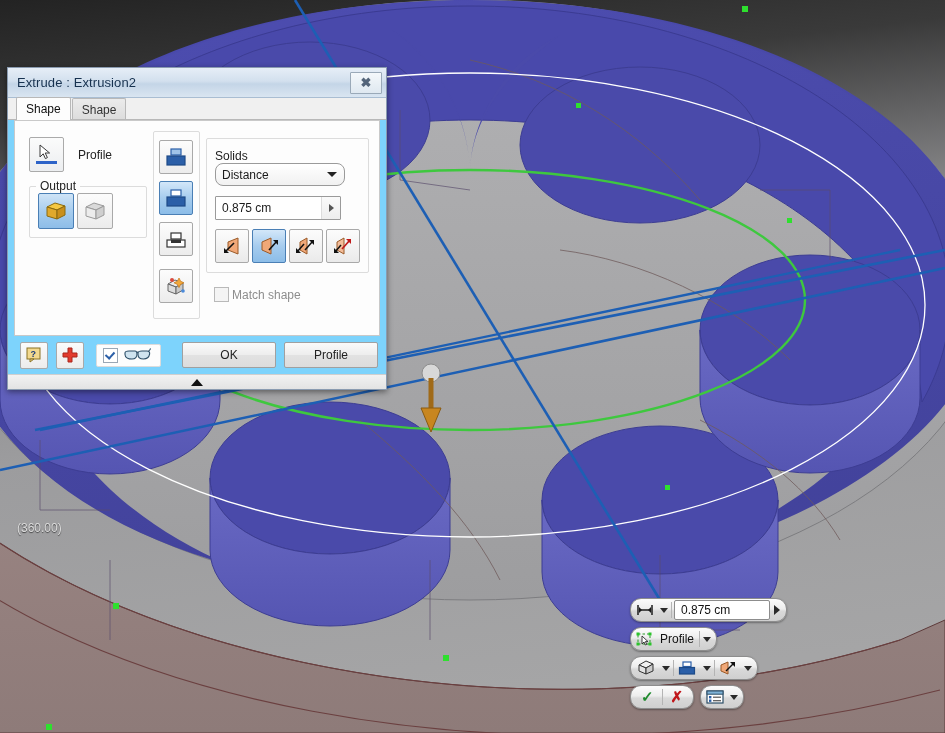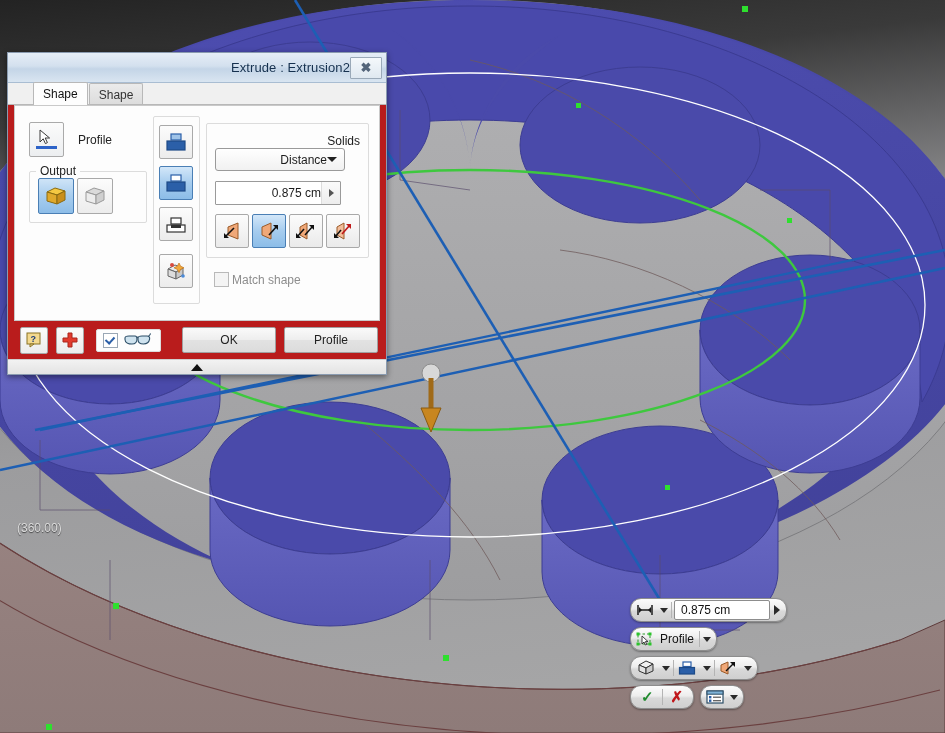--- a/index.html
+++ b/index.html
@@ -23,26 +23,25 @@
     inset: 0;
     background: linear-gradient(170deg, #2d2d2d 0%, #3c3c3c 18%, #8a8a8c 45%, #9b9b9d 62%, #a3a3a4 100%);
     overflow: hidden;
   }
   #viewport svg { position:absolute; left:0; top:0; display:block; }
 
   
   #extrude-dialog {
     position: absolute;
     left: 7px;
-    top: 52px;
+    top: 67px;
     width: 378px;
-    background: #b91c1c;
+    background: #7dd3fc;
     border: 1px solid #8a9bb0;
     box-shadow: 0 2px 6px rgba(0,0,0,.45);
-    text-align: right;
   }
   .titlebar {
     height: 29px;
     background: linear-gradient(180deg, #e6eef7 0%, #d3e0ee 45%, #c4d5e7 55%, #d9e5f1 100%);
     border-bottom: 1px solid #a9bdd2;
     display: flex;
     align-items: center;
     padding: 0 4px 0 9px;
   }
   .title-text {
@@ -57,21 +56,21 @@
     background: linear-gradient(180deg,#f4f8fb,#dfe8f0);
     display: flex; align-items: center; justify-content: center;
     cursor: pointer;
     border-radius: 1px;
   }
   .close-btn span { font-size: 13px; color:#54657a; line-height: 1; font-weight: bold;}
 
   .tabstrip {
     height: 22px;
     background: #f0f0f0;
-    padding-left: 25px;
+    padding-left: 8px;
     display: flex;
     align-items: flex-end;
     position: relative;
   }
   .tabstrip::after{
     content:""; position:absolute; left:0; right:0; bottom:0; height:1px; background:#b8b8b8;
   }
   .tab {
     height: 21px;
     padding: 0 9px;
@@ -188,21 +187,21 @@
   }
   .combo {
     width: 118px;
     height: 21px;
     border: 1px solid #9a9a9a;
     background: linear-gradient(180deg,#ffffff,#f1f1f1);
     display:flex; align-items:center;
     padding: 0 4px 0 6px;
     font-size: 12px;
     cursor: pointer;
-    border-radius: 3px;
+    border-radius: 8px;
     margin-bottom: 10px;
   }
   .combo .cv { flex:1; }
   .combo .caret {
     width:0;height:0;border-left:5px solid transparent;border-right:5px solid transparent;
     border-top:5px solid #222; margin-right:3px;
   }
   .spin {
     width: 118px;
     height: 22px;

